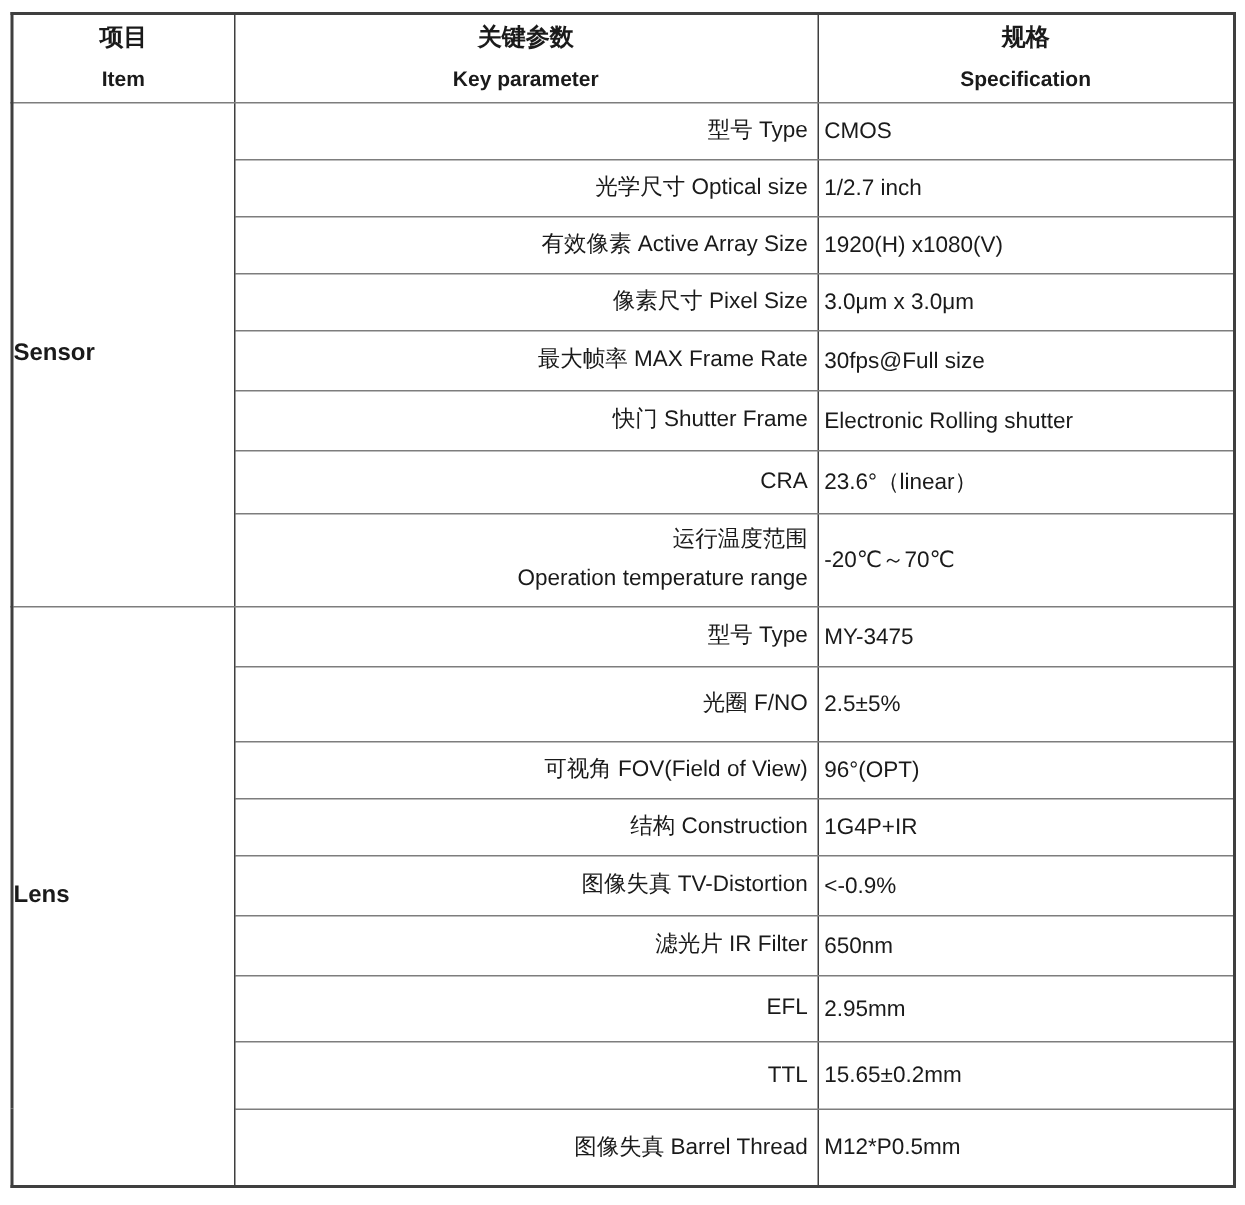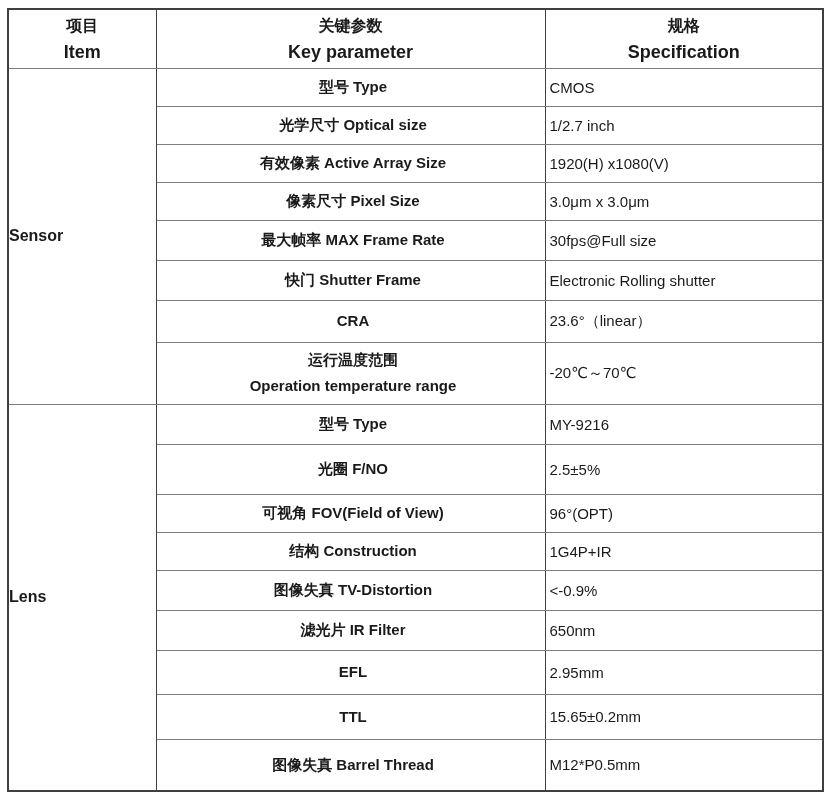--- a/index.html
+++ b/index.html
@@ -38,33 +38,32 @@
     vertical-align: middle;
     padding: 0;
     font-size: 15px;
     font-weight: 400;
   }
   thead th {
     text-align: center;
     font-weight: 700;
   }
   .hdr-zh { font-size: 16px; line-height: 18px; }
-  .hdr-en { font-size: 18px; line-height: 16px; margin-top: 9px; }
+  .hdr-en { font-size: 14px; line-height: 16px; margin-top: 9px; }
 
   td.group {
     font-weight: 700;
     font-size: 16px;
   }
   td.param {
-    text-align: center;
+    text-align: right;
     padding-left: 11px;
     padding-right: 6px;
     white-space: pre-line;
     line-height: 26px;
-    font-weight: bold;
   }
   td.spec-val {
     text-align: left;
     padding: 0 4px;
   }
 
   
   tr.h59 { height: 59px; }
   tr.h38 { height: 38px; }
   tr.h40 { height: 40px; }
@@ -134,21 +133,21 @@
       </tr>
       <tr class="h62">
         <td class="param">运行温度范围
 Operation temperature range</td>
         <td class="spec-val">-20℃～70℃</td>
       </tr>
 
       <tr class="h40">
         <td class="group" rowspan="9">Lens</td>
         <td class="param">型号 Type</td>
-        <td class="spec-val">MY-9216</td>
+        <td class="spec-val">MY-3475</td>
       </tr>
       <tr class="h50">
         <td class="param">光圈 F/NO</td>
         <td class="spec-val">2.5±5%</td>
       </tr>
       <tr class="h38">
         <td class="param">可视角 FOV(Field of View)</td>
         <td class="spec-val">96°(OPT)</td>
       </tr>
       <tr class="h38">

